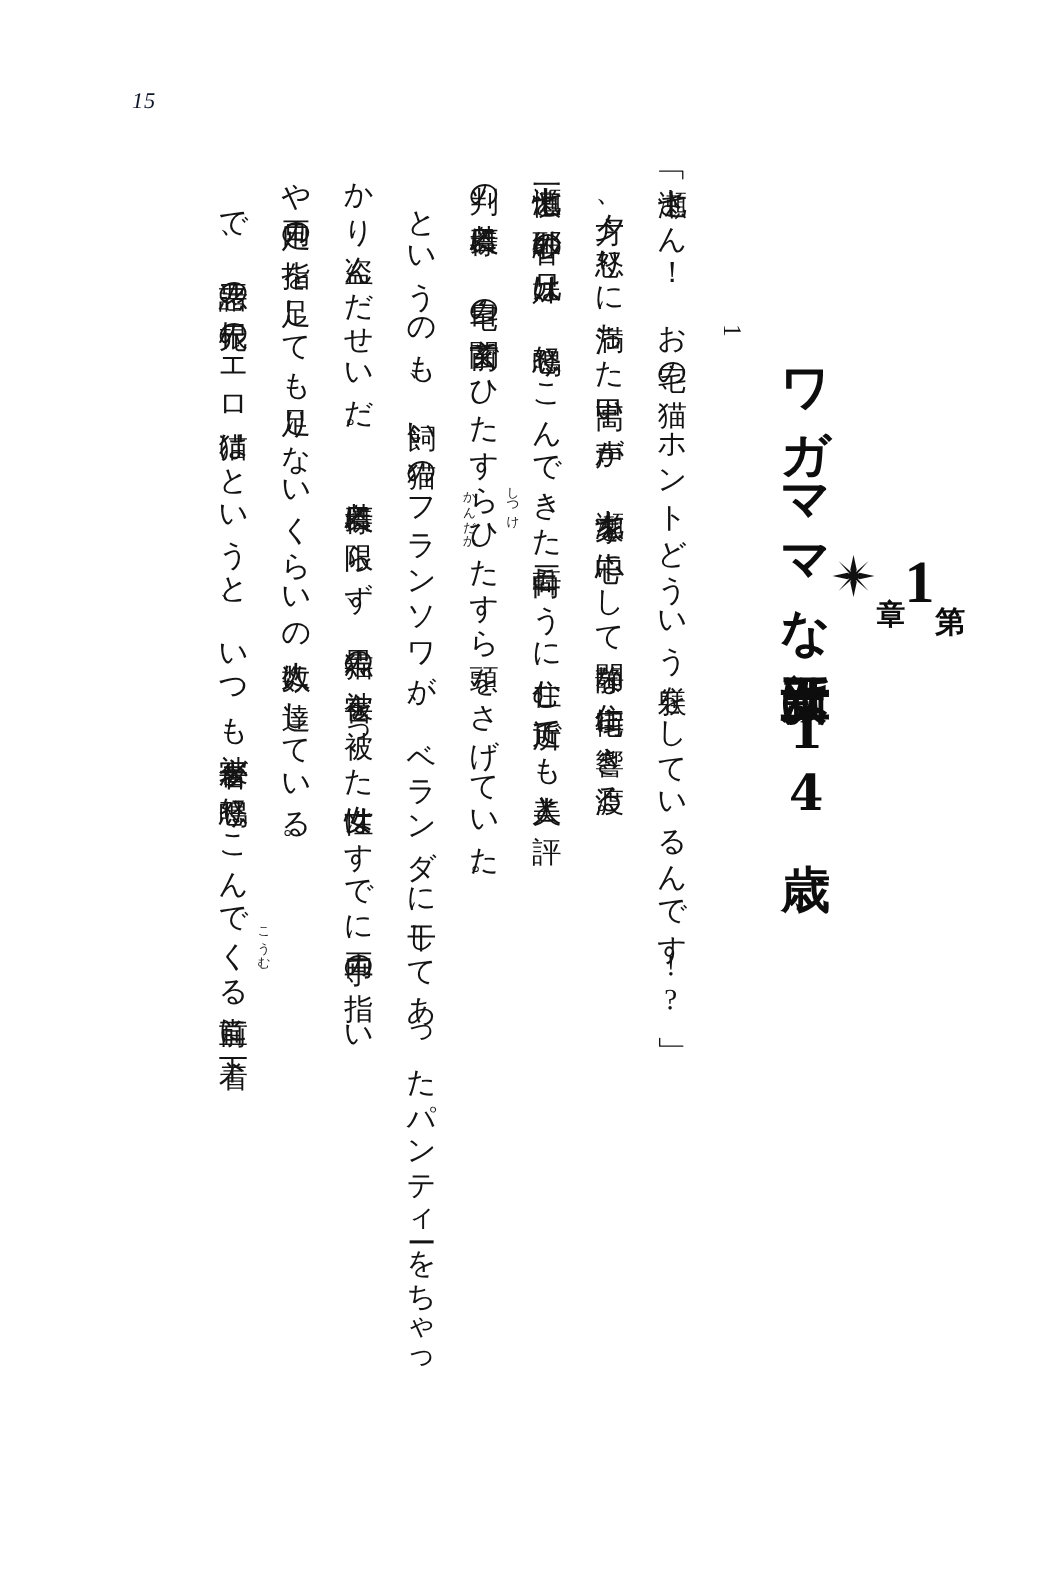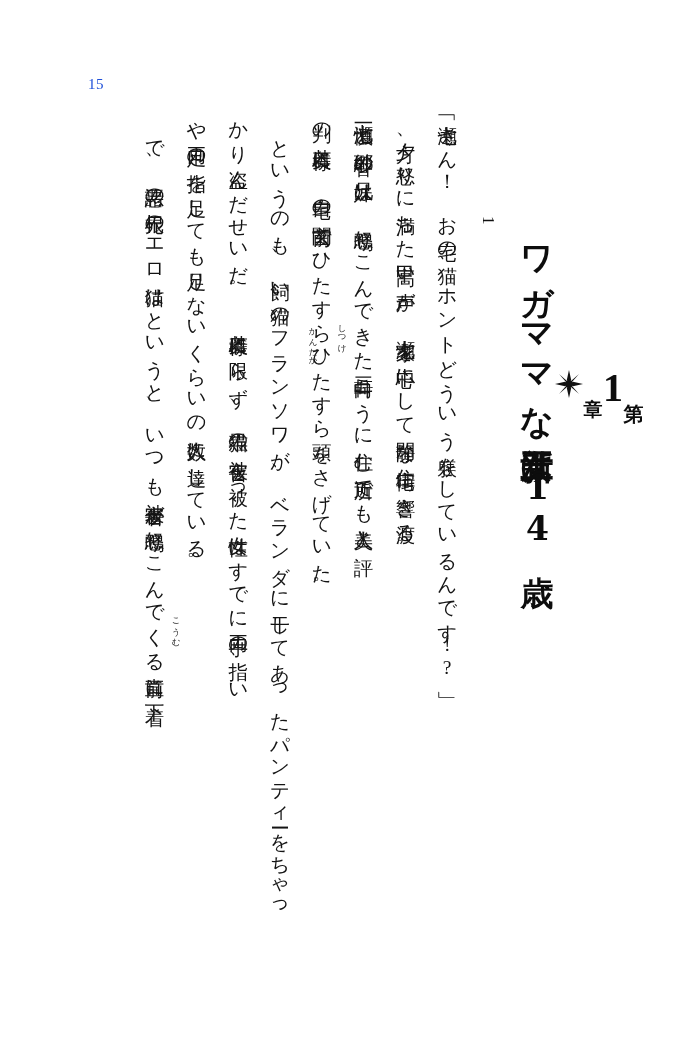--- a/index.html
+++ b/index.html
@@ -13,24 +13,25 @@
     position: relative;
     font-family: "Liberation Serif", "DejaVu Serif", serif;
     color: #141414;
     overflow: hidden;
   }
 
   
   .page-number {
     position: absolute;
     left: 88px;
-    top: 76px;
+    top: 60px;
     font-size: 15px;
+    font-style: italic;
     font-family: "Liberation Serif", serif;
-    color: #1d4ed8;
+    color: #0f172a;
     letter-spacing: 0.5px;
   }
 
   
   .vertical-area {
     position: absolute;
     top: 108px;
     left: 56px;
     right: 46px;
     height: 880px;

